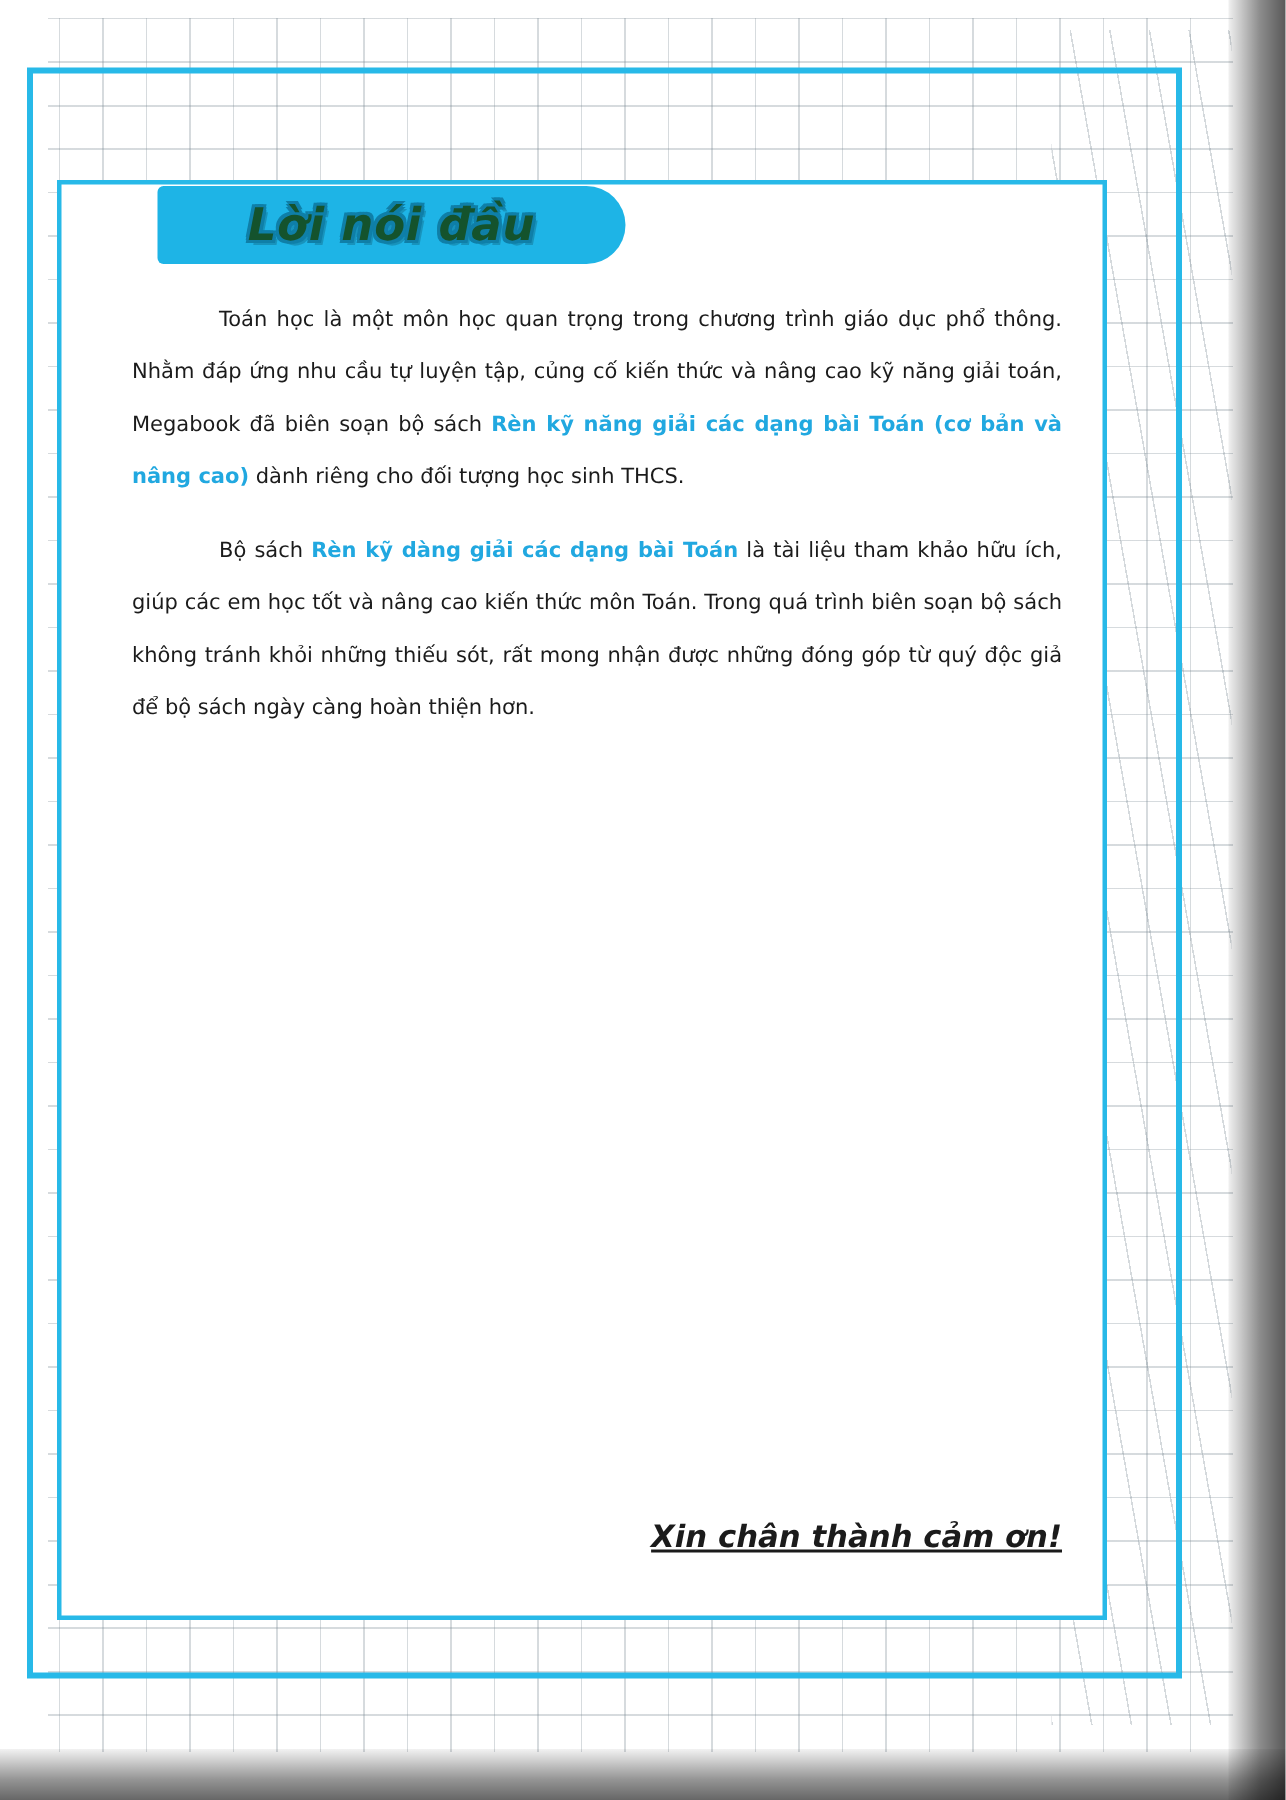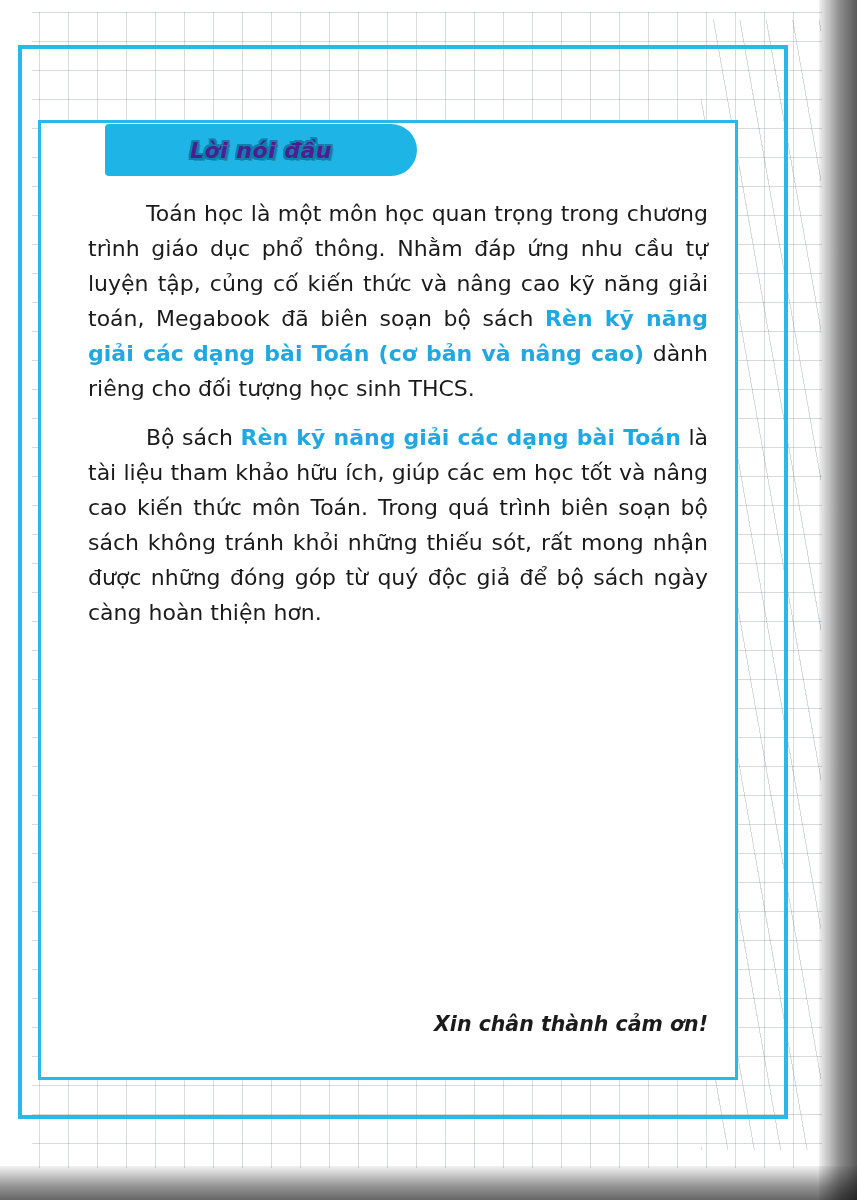--- a/index.html
+++ b/index.html
@@ -92,41 +92,41 @@
     position: absolute;
     left: 105px; top: 124px;
     width: 312px; height: 52px;
     background: #1eb4e6;
     border-radius: 4px 26px 26px 4px;
     display: flex;
     align-items: center;
     justify-content: center;
   }
   .title-text {
-    color: #4c1d95;
+    color: #14532d;
     font-family: "DejaVu Sans", sans-serif;
     font-weight: bold;
     font-style: italic;
-    font-size: 22px;
+    font-size: 30px;
     letter-spacing: 0.5px;
     text-shadow:
       -2px 0 0 #0f7fa8, 2px 0 0 #0f7fa8, 0 -2px 0 #0f7fa8, 0 2px 0 #0f7fa8,
       -2px -2px 0 #0f7fa8, 2px -2px 0 #0f7fa8, -2px 2px 0 #0f7fa8, 2px 2px 0 #0f7fa8,
       3px 3px 0 rgba(0,0,0,0.18);
     white-space: nowrap;
   }
 
   
   .content {
     position: absolute;
     left: 88px; top: 196px;
     width: 620px;
     color: #1b1b1b;
     font-family: "DejaVu Sans", sans-serif;
-    font-size: 22px;
+    font-size: 14px;
     line-height: 35px;
     text-align: justify;
     text-justify: inter-word;
   }
   .content p {
     margin: 0 0 14px 0;
     text-indent: 58px;
   }
   .content p:last-child { margin-bottom: 0; }
   .hl {
@@ -136,20 +136,21 @@
   .closing {
     position: absolute;
     left: 88px; top: 1012px;
     width: 620px;
     text-align: right;
     font-family: "DejaVu Sans", sans-serif;
     font-style: italic;
     font-weight: bold;
     font-size: 20.5px;
     color: #1b1b1b;
+    text-decoration: underline;
   }
 </style>
 </head>
 <body>
 
 <div class="page">
 
   <div class="page-white"></div>
 
   <div class="grid-bg"></div>
@@ -158,20 +159,20 @@
 
   <div class="frame-outer"></div>
   <div class="frame-inner"></div>
 
   <div class="title-banner">
     <span class="title-text">Lời nói đầu</span>
   </div>
 
   <div class="content">
     <p><span>Toán học là một môn học quan trọng trong chương trình giáo dục phổ thông. Nhằm đáp ứng nhu cầu tự luyện tập, củng cố kiến thức và nâng cao kỹ năng giải toán, Megabook đã biên soạn bộ sách </span><span class="hl">Rèn kỹ năng giải các dạng bài Toán (cơ bản và nâng cao)</span><span> dành riêng cho đối tượng học sinh THCS.</span></p>
-    <p><span>Bộ sách </span><span class="hl">Rèn kỹ năng giải các dạng bài Toán</span><span> là tài liệu tham khảo hữu ích, giúp các em học tốt và nâng cao kiến thức môn Toán. Trong quá trình biên soạn bộ sách không tránh khỏi những thiếu sót, rất mong nhận được những đóng góp từ quý độc giả để bộ sách ngày càng hoàn thiện hơn.</span></p>
+    <p><span>Bộ sách </span><span class="hl">Rèn kỹ dàng giải các dạng bài Toán</span><span> là tài liệu tham khảo hữu ích, giúp các em học tốt và nâng cao kiến thức môn Toán. Trong quá trình biên soạn bộ sách không tránh khỏi những thiếu sót, rất mong nhận được những đóng góp từ quý độc giả để bộ sách ngày càng hoàn thiện hơn.</span></p>
   </div>
 
   <div class="closing">Xin chân thành cảm ơn!</div>
 
   <div class="page-shadow-right"></div>
   <div class="page-shadow-bottom"></div>
 </div>
 
 </body></html>

